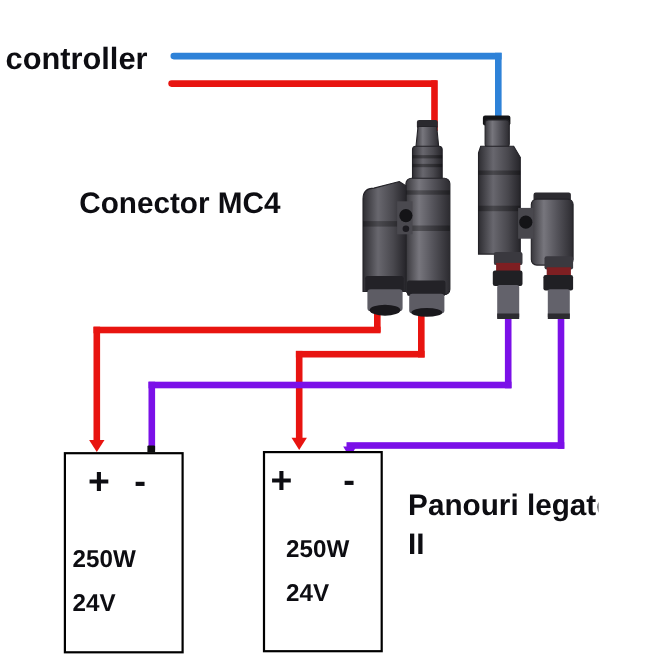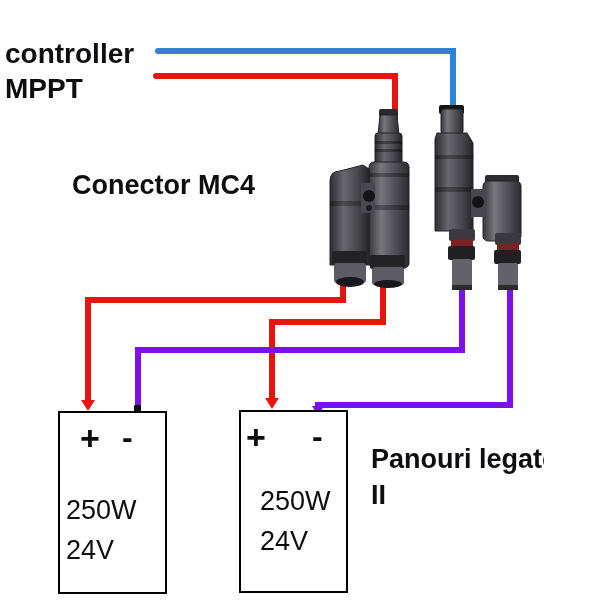--- a/index.html
+++ b/index.html
@@ -24,33 +24,33 @@
   .junction-dot{position:absolute;width:7px;height:7px;background:#0e0e10;border-radius:1px;}
   
   .panel{position:absolute;width:105px;height:179px;border:2px solid var(--panel-border,#000);background:#fff;}
   #panel-1{left:58px;top:411px;}
   #panel-2{left:239px;top:410px;}
   .term{position:absolute;font-weight:bold;}
   .plus{font-size:34px;top:6px;}
   .minus{font-size:32px;top:6px;}
   #panel-1 .plus{left:20px;}  #panel-1 .minus{left:62px;}
   #panel-2 .plus{left:5px;}   #panel-2 .minus{left:71px;}
-  .ptext{position:absolute;font-weight:normal;font-size:27px;}
+  .ptext{position:absolute;font-weight:bold;font-size:22px;}
   #panel-1 .power{left:6px;top:82px;}  #panel-1 .volt{left:6px;top:122px;}
   #panel-2 .power{left:19px;top:74px;} #panel-2 .volt{left:19px;top:114px;}
   .connector-svg{position:absolute;}
   #mc4-left{left:325px;top:105px;}
   #mc4-right{left:433px;top:103px;}
 </style>
 </head>
 <body>
 
 <div id="canvas">
 
-  <div class="lbl" id="controller-label"><div>controller</div><div>MPPT</div></div>
+  <div class="lbl" id="controller-label"><div>controller</div></div>
   <div class="lbl" id="connector-label">Conector MC4</div>
   <div class="lbl" id="note-label">Panouri legate in II</div>
 
   <div class="wire blue cap-left" style="left:155px;top:48px;width:301px;height:6px;"></div>
   <div class="wire blue" style="left:450px;top:48px;width:6px;height:64px;"></div>
   <div class="wire red cap-left" style="left:153px;top:73px;width:244px;height:6px;"></div>
   <div class="wire red" style="left:392px;top:73px;width:6px;height:46px;"></div>
 
   <div class="wire red" style="left:340px;top:277px;width:6px;height:25px;"></div>
   <div class="wire red" style="left:85px;top:297px;width:261px;height:6px;"></div>

